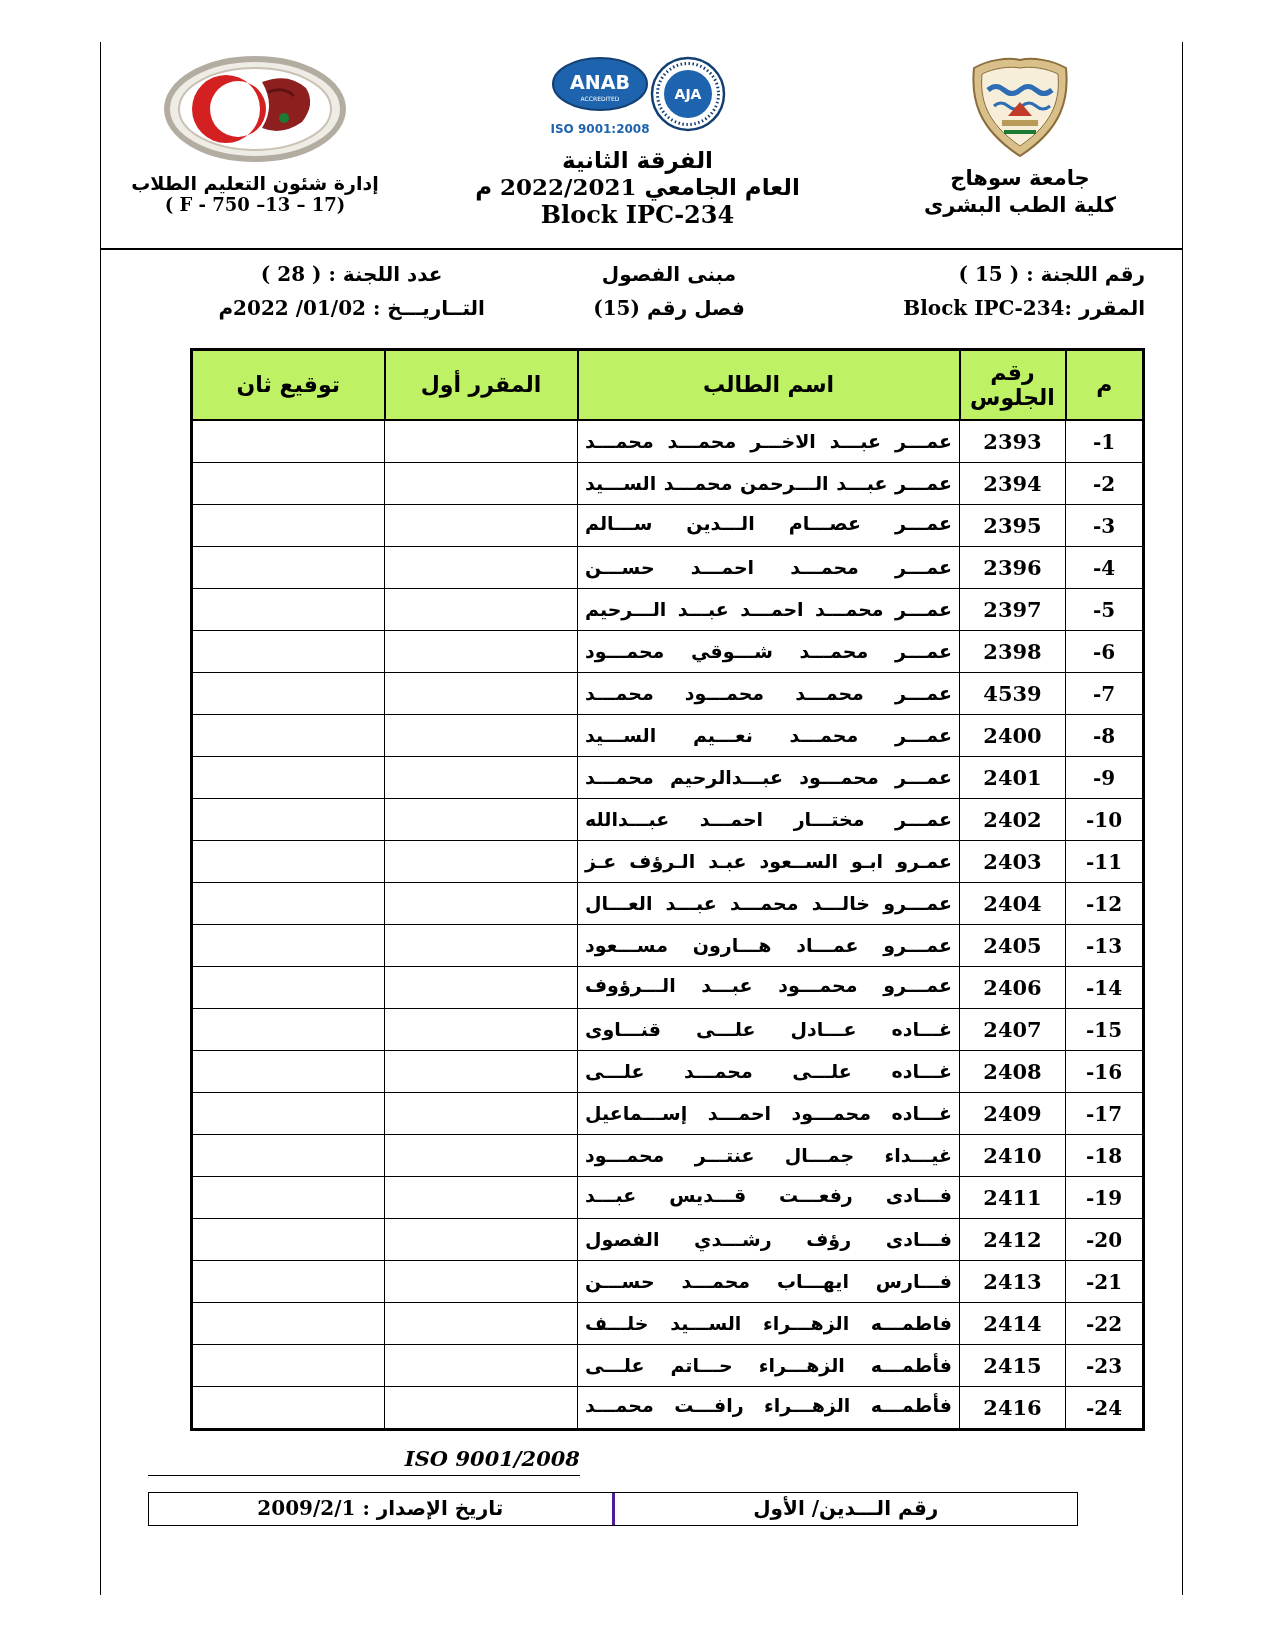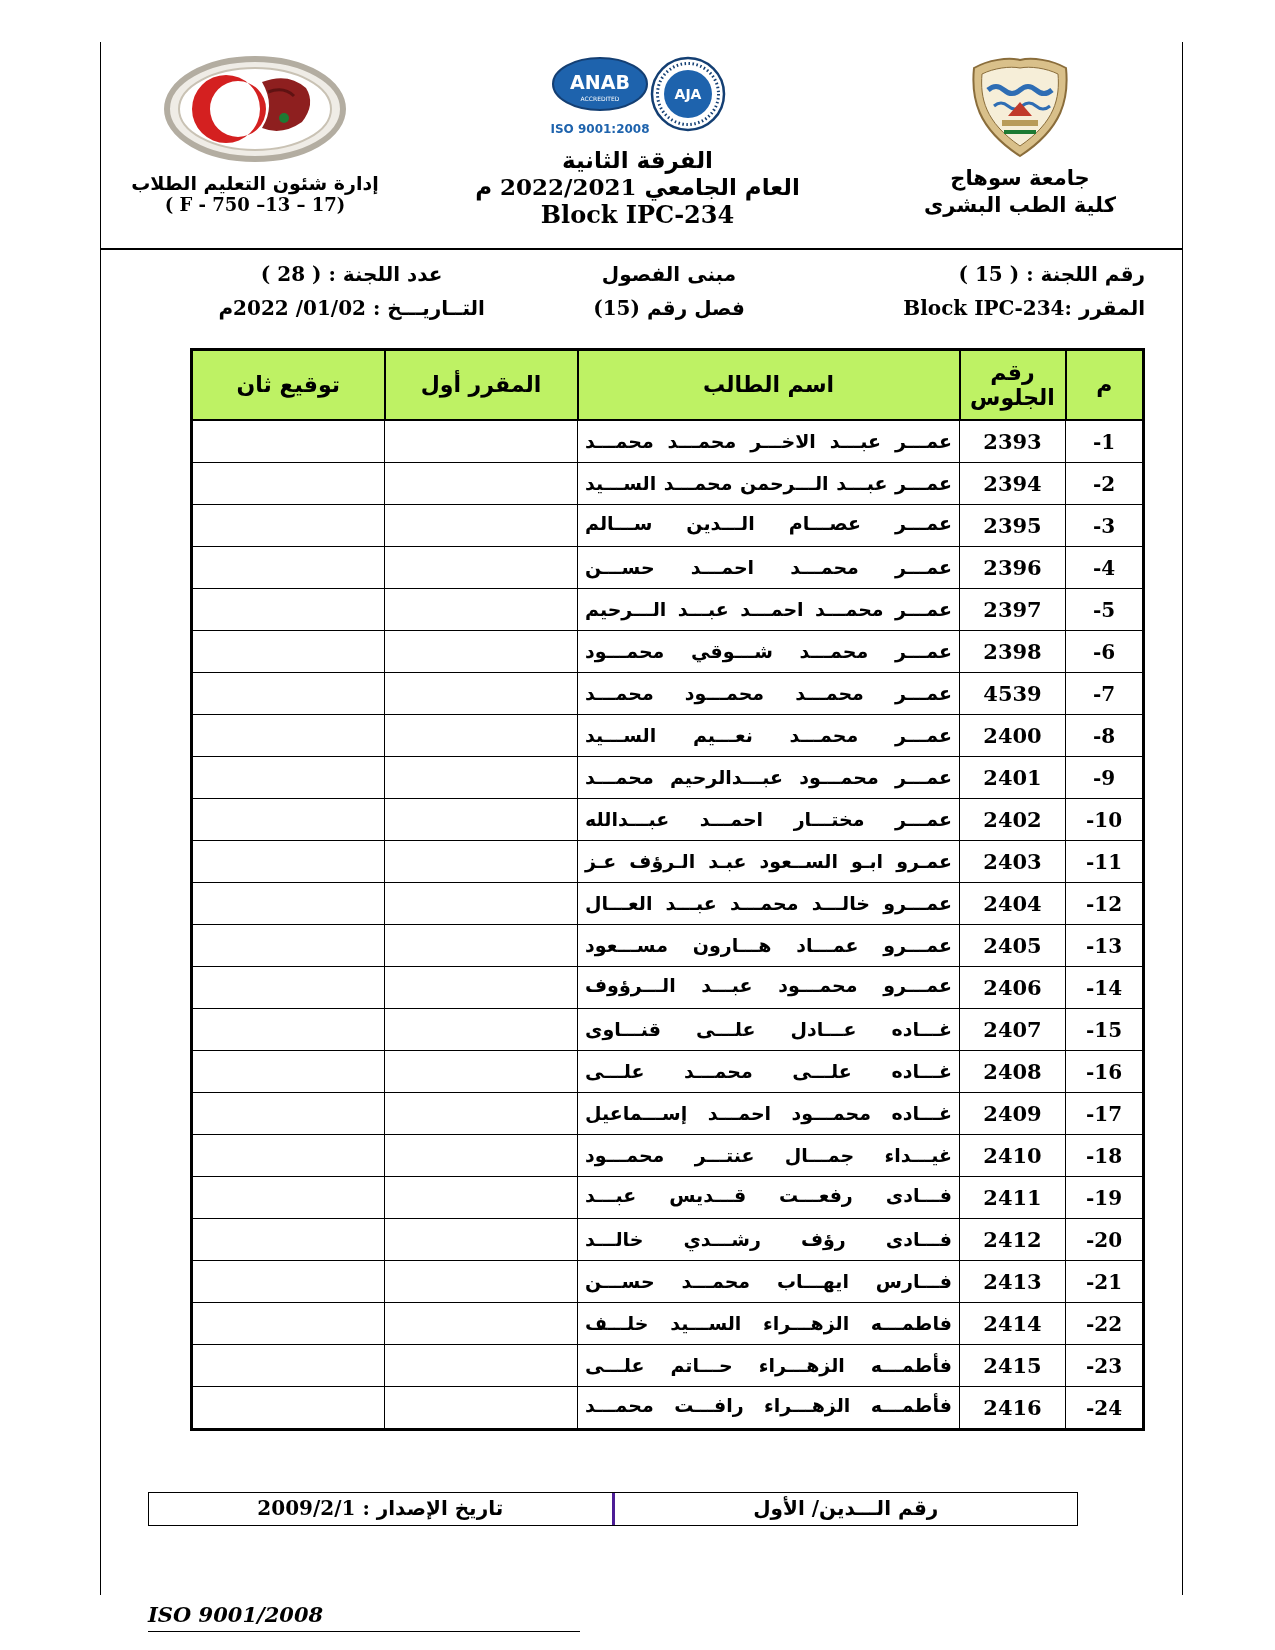--- a/index.html
+++ b/index.html
@@ -58,22 +58,22 @@
   
   .footer-row {
     position:absolute; top:1492px; left:148px; right:197px; display:flex; direction:rtl;
     border-top:1.5px solid #000; border-bottom:1.5px solid #000;
     border-left:1px solid #000; border-right:1px solid #000;
     font-weight:bold; font-size:20px;
   }
   .f-cell { flex:1; text-align:center; padding:3px 0 5px; }
   .f-cell + .f-cell { border-right:3px solid #4c1d95; }
   .footer-iso {
-    position:absolute; top:1600px; left:148px; width:432px;
-    border-bottom:1.5px solid #000; text-align:left;
+    position:absolute; top:1444px; left:148px; width:432px;
+    border-bottom:1.5px solid #000; text-align:right;
     font-weight:bold; font-style:italic; font-size:21px; padding:2px 0 4px;
   }
 </style>
 </head>
 <body>
 
 <div class="page">
   <div class="frame"></div>
 
   <div class="header">
@@ -344,21 +344,21 @@
             <div class="nm">فـــادى رفعـــت قـــديس عبـــد الشـــهيد</div>
           </td>
           <td class="c-sig"></td>
           <td class="c-sig"></td>
         </tr>
 
         <tr>
           <td class="c-idx">-20</td>
           <td class="c-seat">2412</td>
           <td class="c-name">
-            <div class="nm">فـــادى رؤف رشـــدي خالـــد</div>
+            <div class="nm">فـــادى رؤف رشـــدي الفصول</div>
           </td>
           <td class="c-sig"></td>
           <td class="c-sig"></td>
         </tr>
 
         <tr>
           <td class="c-idx">-21</td>
           <td class="c-seat">2413</td>
           <td class="c-name">
             <div class="nm">فـــارس ايهـــاب محمـــد حســـن</div>

